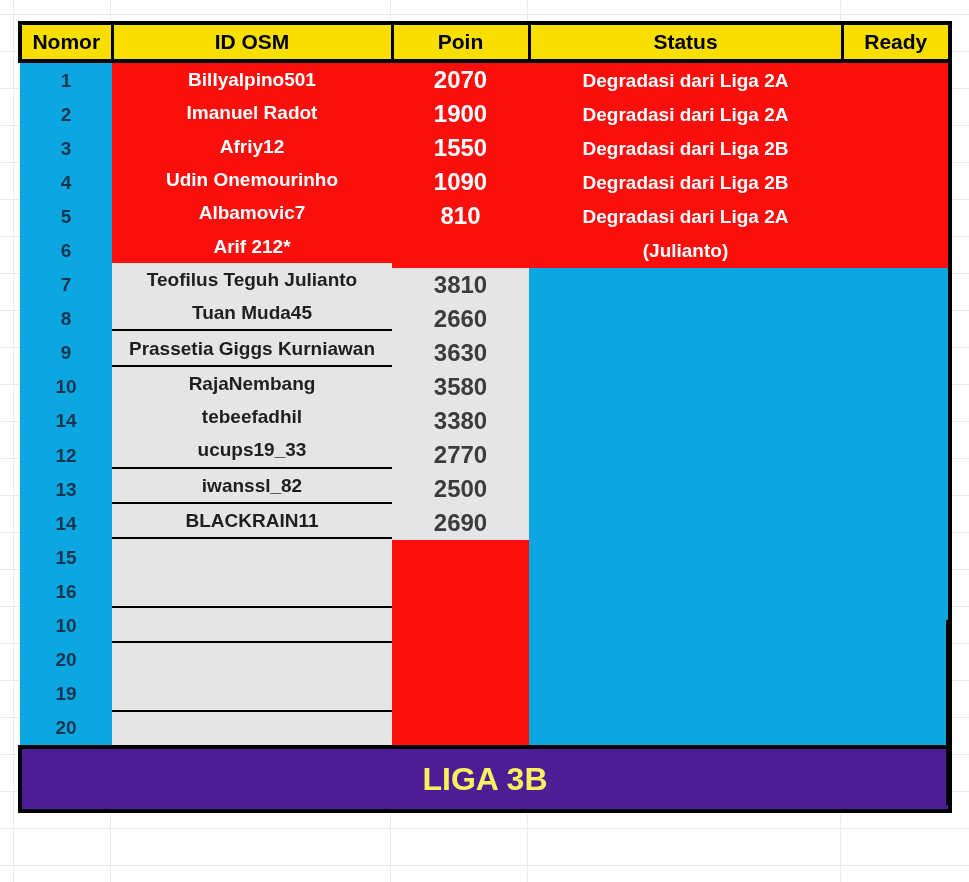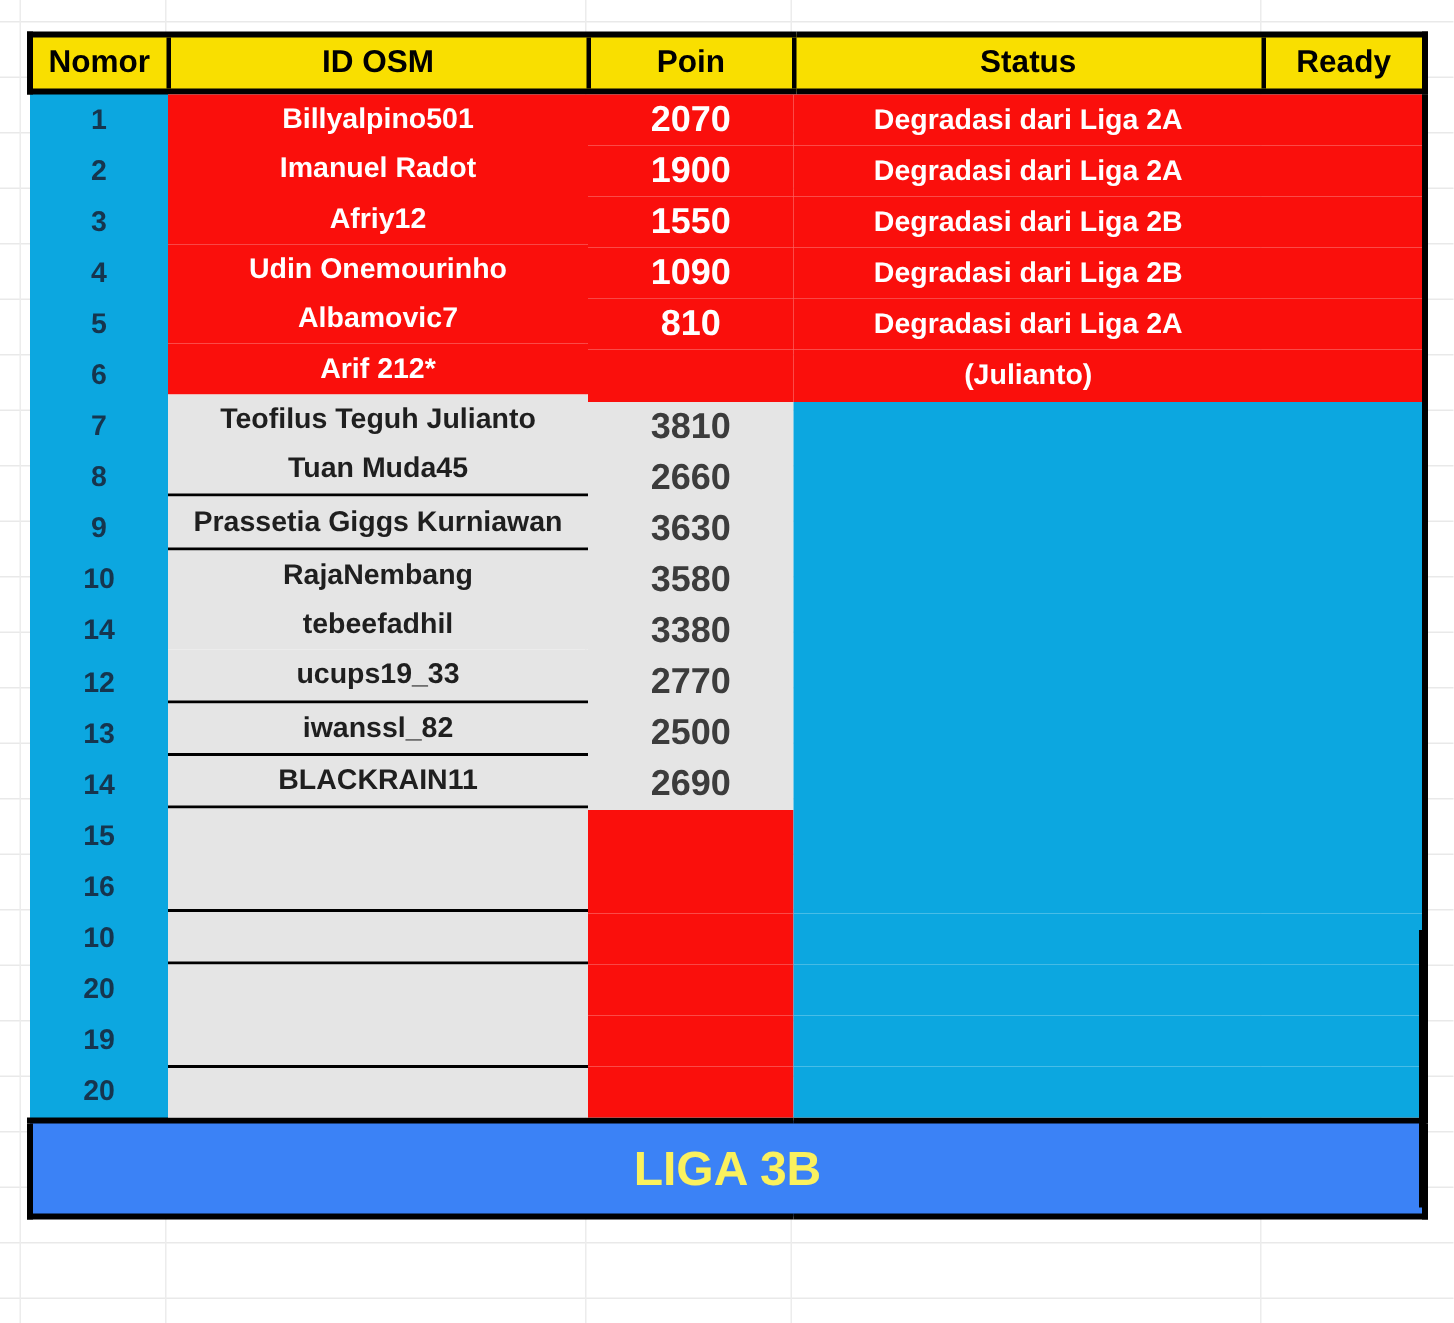--- a/index.html
+++ b/index.html
@@ -128,21 +128,21 @@
     align-items: center;
     justify-content: center;
     box-sizing: border-box;
     line-height: 1;
   }
   .srow.divider { border-bottom: 2px solid #000; }
   .srow.nodiv   { border-bottom: 0; }
 
   
   tr.banner td {
-    background: #3b82f6;
+    background: #4c1d95;
     color: #FAF15E;
     font-size: 32px;
     height: 60px;
     border-top: 4px solid #000;
     border-bottom: 4px solid #000;
     border-left: 4px solid #000;
     border-right: 4px solid #000;
   }
 
   

